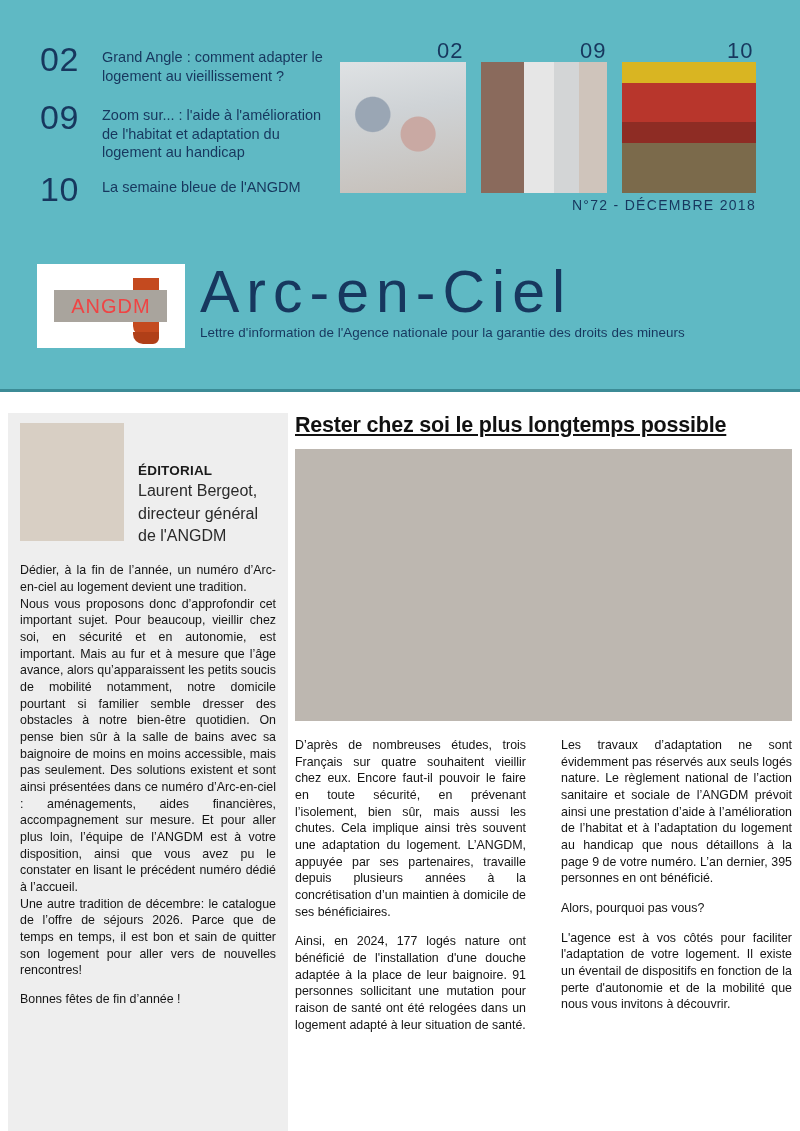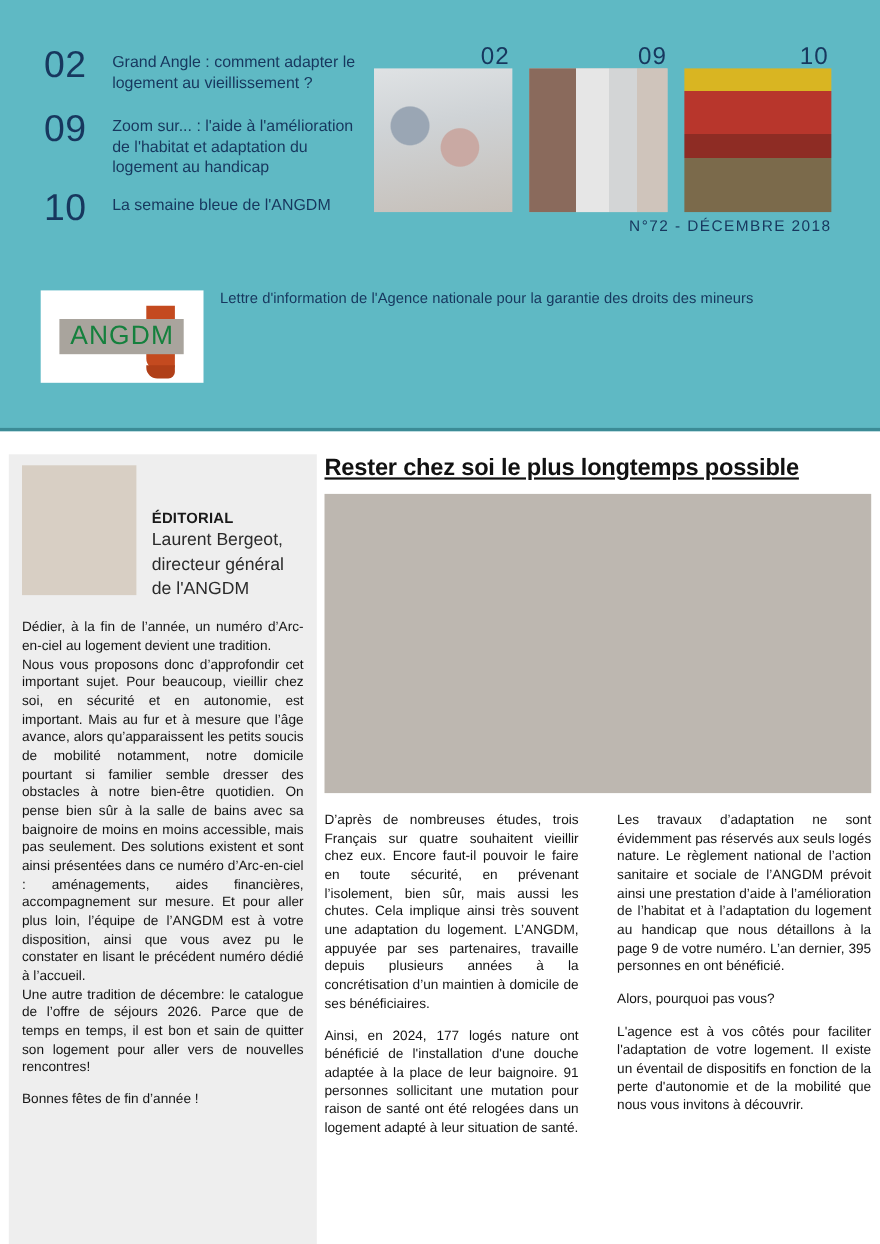--- a/index.html
+++ b/index.html
@@ -62,21 +62,21 @@
     background:#c44a1f;
     border-radius:0 0 4px 10px;
   }
   .logo-ribbon:after {
     content:""; position:absolute; left:0; bottom:-8px; width:26px; height:12px;
     background:#b03f18; border-radius:0 0 6px 10px;
   }
   .logo-text {
     position:absolute; left:0; top:26px; width:100%; height:44px;
     line-height:32px; text-align:center;
-    font-size:24px; letter-spacing:1px; color:#15803d; font-weight:400;
+    font-size:20px; letter-spacing:1px; color:#ef4444; font-weight:400;
     font-family:"Liberation Sans", sans-serif;
     z-index:3;
   }
   .masthead {
     position:absolute; left:200px; top:262px; right:20px;
   }
   .masthead-title {
     font-size:59px; color:#17375e; letter-spacing:7px; line-height:1.05;
     font-weight:400; white-space:nowrap;
   }
@@ -196,20 +196,21 @@
 
     <div class="logo-box">
       <div class="logo-inner">
         <div class="logo-ribbon"></div>
         <div class="logo-bar"></div>
         <div class="logo-text">ANGDM</div>
       </div>
     </div>
 
     <div class="masthead">
+      <div class="masthead-title">Arc-en-Ciel</div>
       <div class="masthead-sub">Lettre d'information de l'Agence nationale pour la garantie des droits des mineurs</div>
     </div>
   </div>
 
   <div class="body-area">
 
     <div class="edito-col">
       <div class="edito-head">
         <div class="edito-photo">
           <span class="ph ph-portrait"></span>

